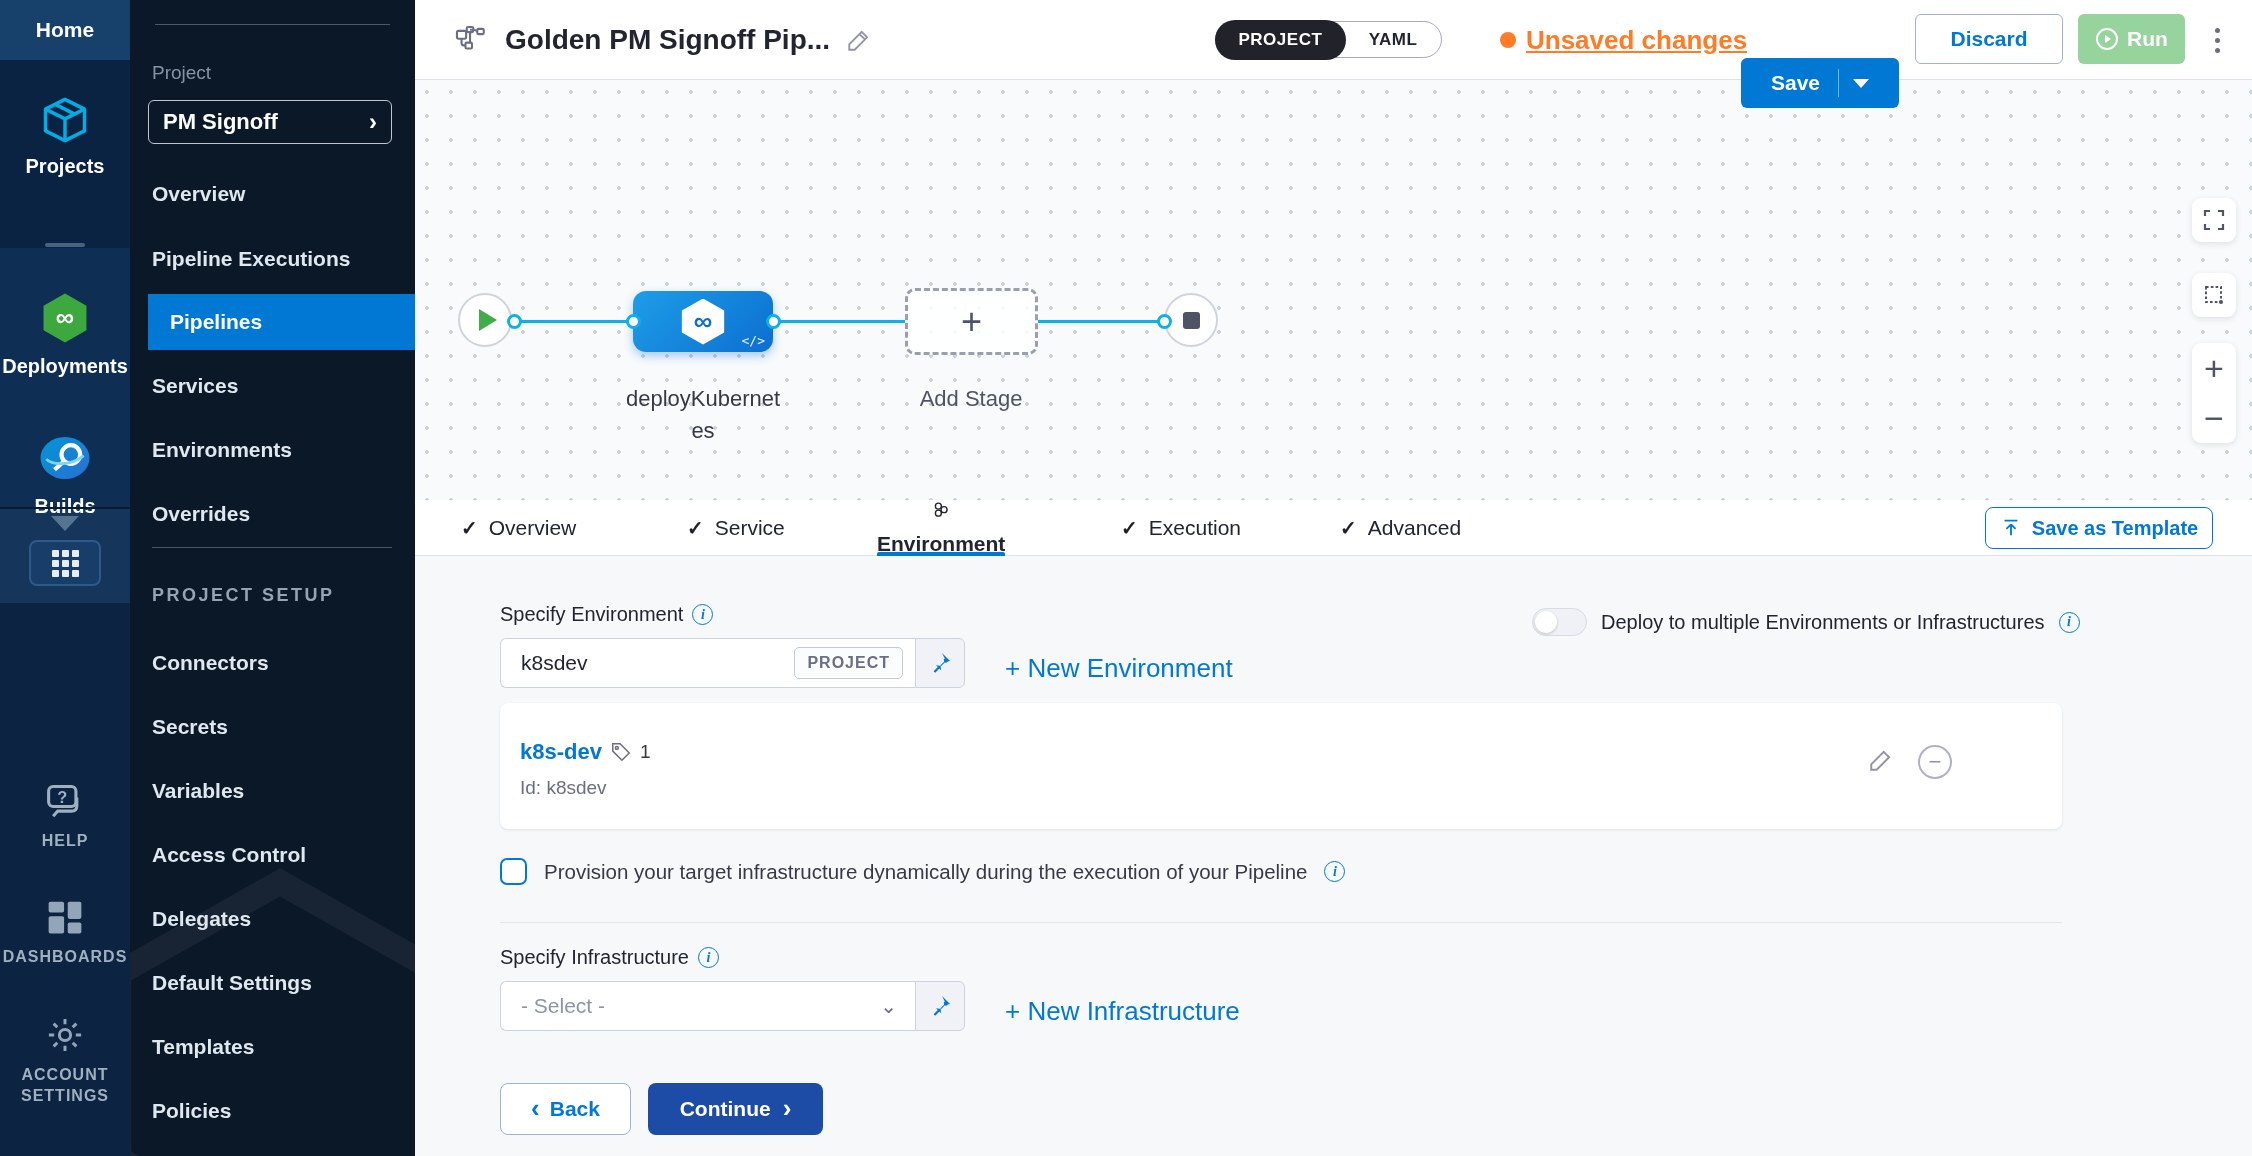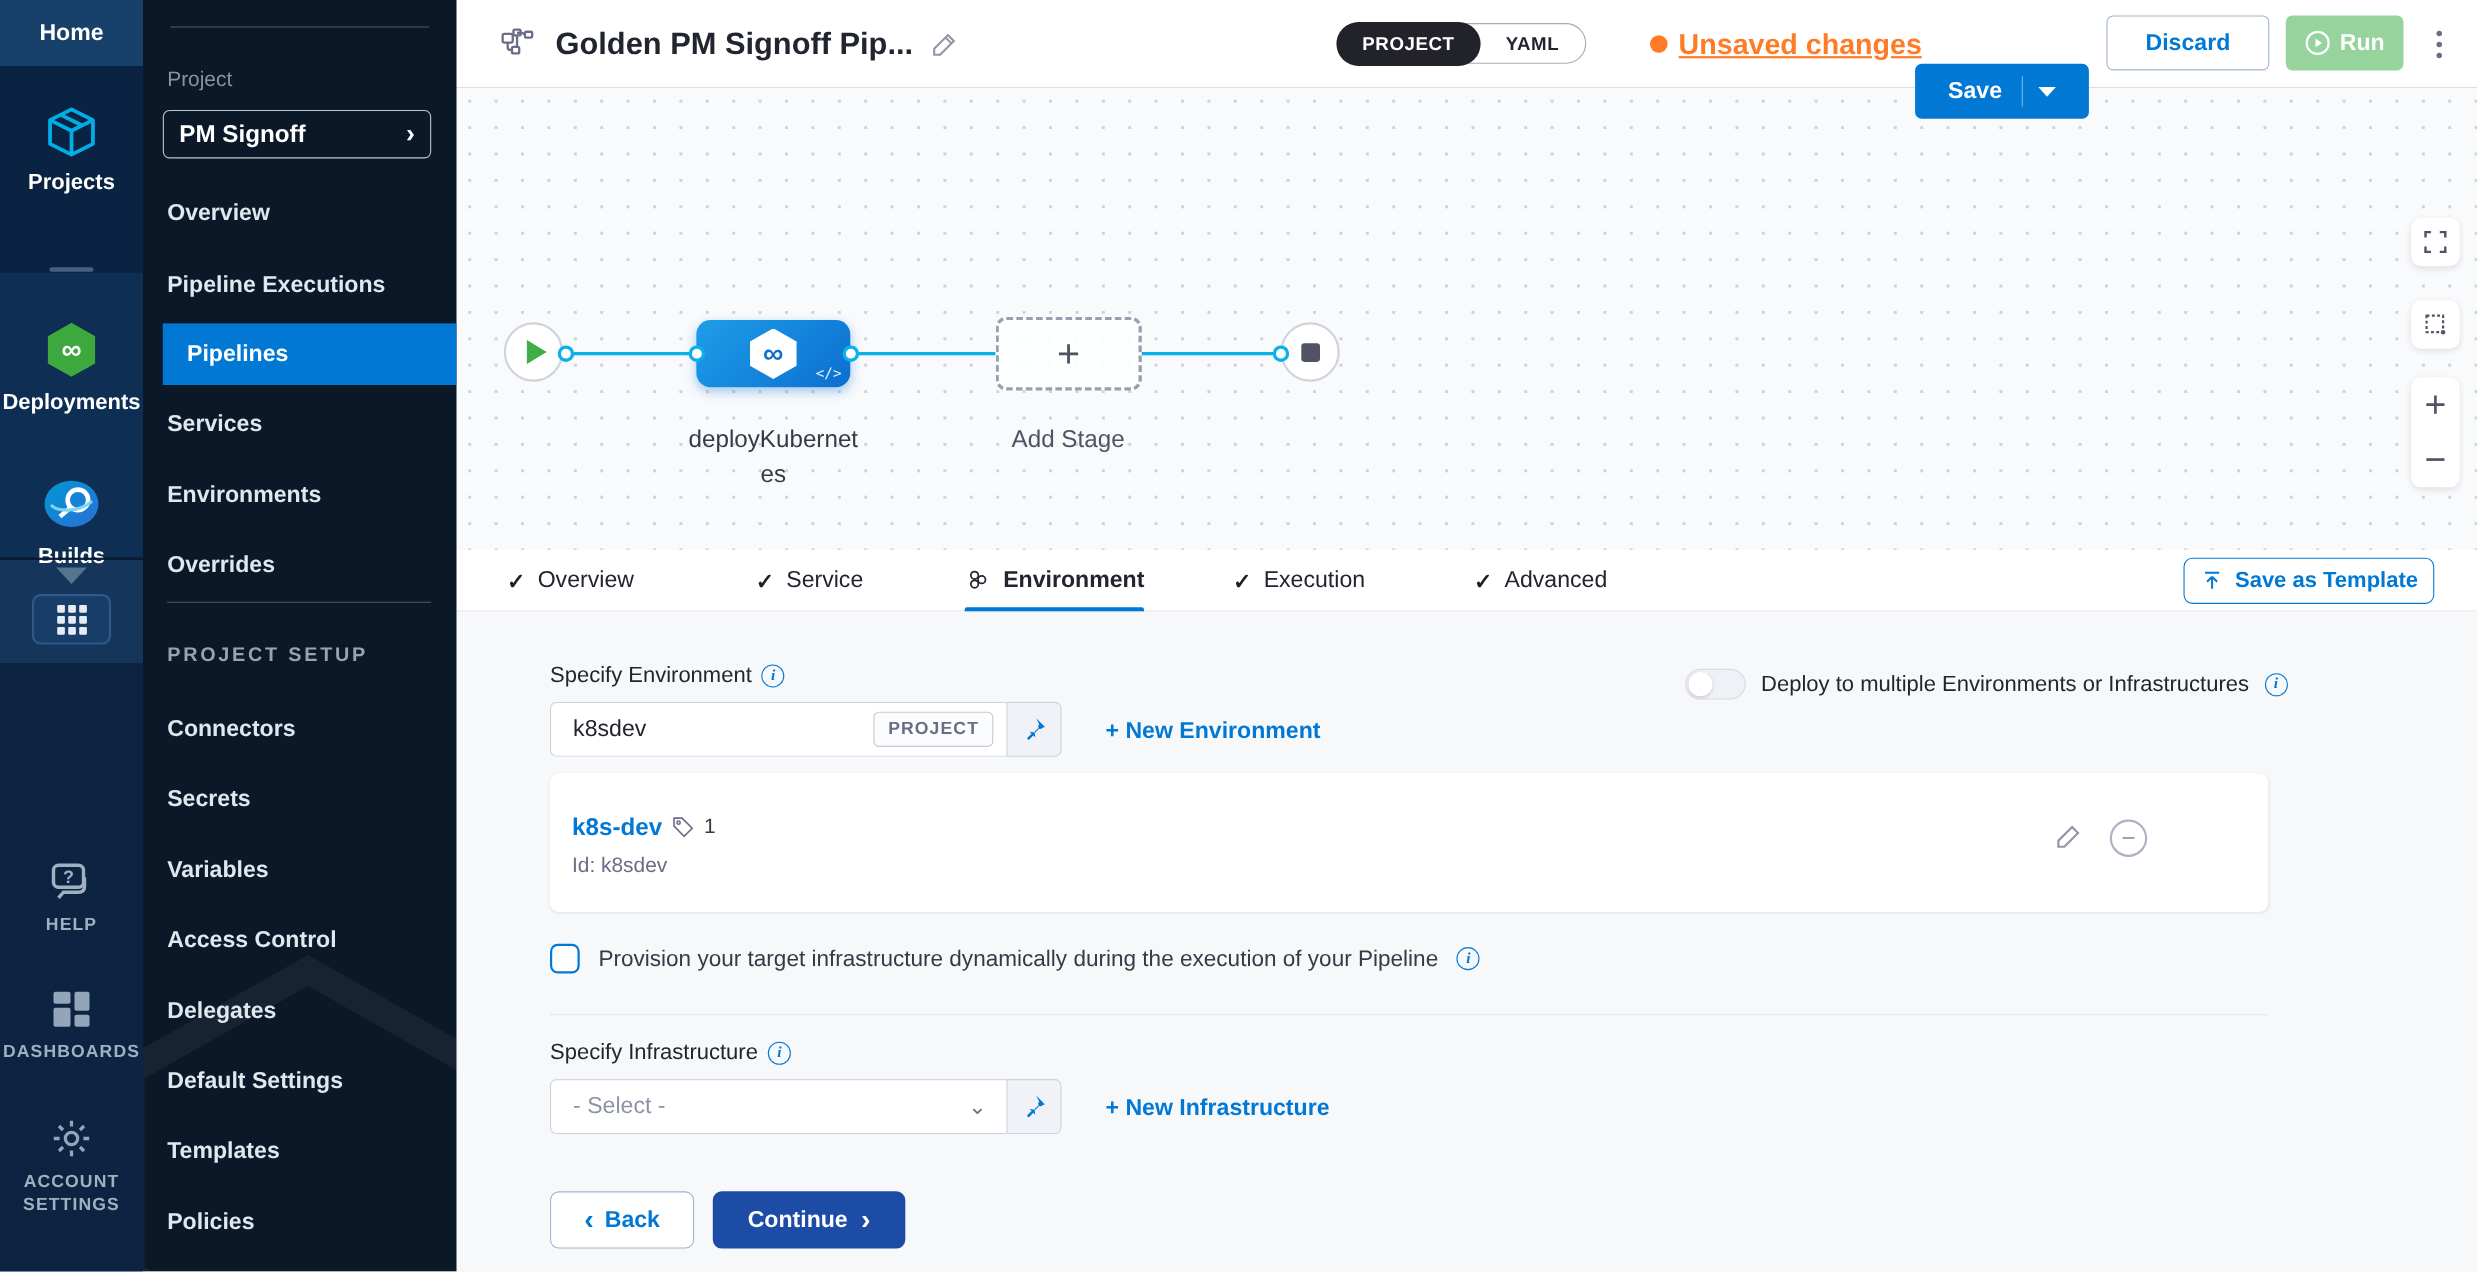--- a/index.html
+++ b/index.html
@@ -99,21 +99,21 @@
   .info-i { display:inline-flex; width:21px; height:21px; border:1.5px solid #0278D5; border-radius:50%;
             color:#0278D5; font-size:14px; font-style:italic; font-weight:bold; align-items:center; justify-content:center; font-family:"Liberation Serif",serif; }
   .input-group { position:absolute; display:flex; height:50px; }
   .input-main { width:415px; height:50px; background:#fff; border:1px solid #CDD3DD; border-right:none; border-radius:6px 0 0 6px;
                 display:flex; align-items:center; padding:0 12px 0 20px; }
   .input-main input { border:none; outline:none; flex:1; font-size:21px; color:#22252F; font-family:inherit; background:transparent; }
   .scope-badge { border:1px solid #C4C9D4; border-radius:5px; background:#FBFCFD; color:#6B6D85; font-size:16px;
                  font-weight:bold; letter-spacing:1px; padding:6px 12px; }
   .pin-seg { width:50px; height:50px; background:#F0F2F7; border:1px solid #CDD3DD; border-radius:0 6px 6px 0;
              display:flex; align-items:center; justify-content:center; cursor:pointer; }
-  .link-new { position:absolute; color:#0278D5; font-size:21px; font-weight:bold; cursor:pointer; }
+  .link-new { position:absolute; color:#0278D5; font-size:26px; font-weight:normal; cursor:pointer; }
   .toggle-row { position:absolute; display:flex; align-items:center; gap:14px; }
   .toggle { width:55px; height:28px; border-radius:999px; background:#F0F0F7; border:1px solid #D9DAE5; position:relative; cursor:pointer; }
   .toggle .knob { position:absolute; left:2px; top:2px; width:22px; height:22px; border-radius:50%; background:#fff; box-shadow:0 1px 3px rgba(0,0,0,.2); }
   .toggle-row .tl { font-size:20px; color:#22252F; }
   .env-card { position:absolute; left:85px; top:147px; width:1562px; height:126px; background:#fff; border-radius:8px;
               box-shadow:0 1px 3px rgba(40,41,61,.1); }
   .env-card .name-row { position:absolute; left:20px; top:36px; display:flex; align-items:center; gap:8px; }
   .env-card .name { color:#0278D5; font-size:22px; font-weight:bold; cursor:pointer; }
   .env-card .tagnum { color:#383946; font-size:19px; }
   .env-card .idline { position:absolute; left:20px; top:74px; color:#6B6D85; font-size:19px; }
@@ -409,21 +409,21 @@
 
     <div class="tabbar">
       <div class="tab" style="left:46px;">
         <span class="chk">✓</span>
         <span>Overview</span>
       </div>
       <div class="tab" style="left:272px;">
         <span class="chk">✓</span>
         <span>Service</span>
       </div>
-      <div class="tab active" style="left:462px;">
+      <div class="tab active" style="left:462px;flex-direction:column;">
         <svg width="24" height="24" viewBox="0 0 24 24" fill="none" stroke="#22252F" stroke-width="1.6">
           <circle cx="9" cy="7" r="3.4"></circle>
             <circle cx="15.5" cy="11" r="3.4"></circle>
             <circle cx="9" cy="15" r="3.4"></circle>
         </svg>
         <span>Environment</span>
       </div>
       <div class="tab" style="left:706px;">
         <span class="chk">✓</span>
         <span>Execution</span>

